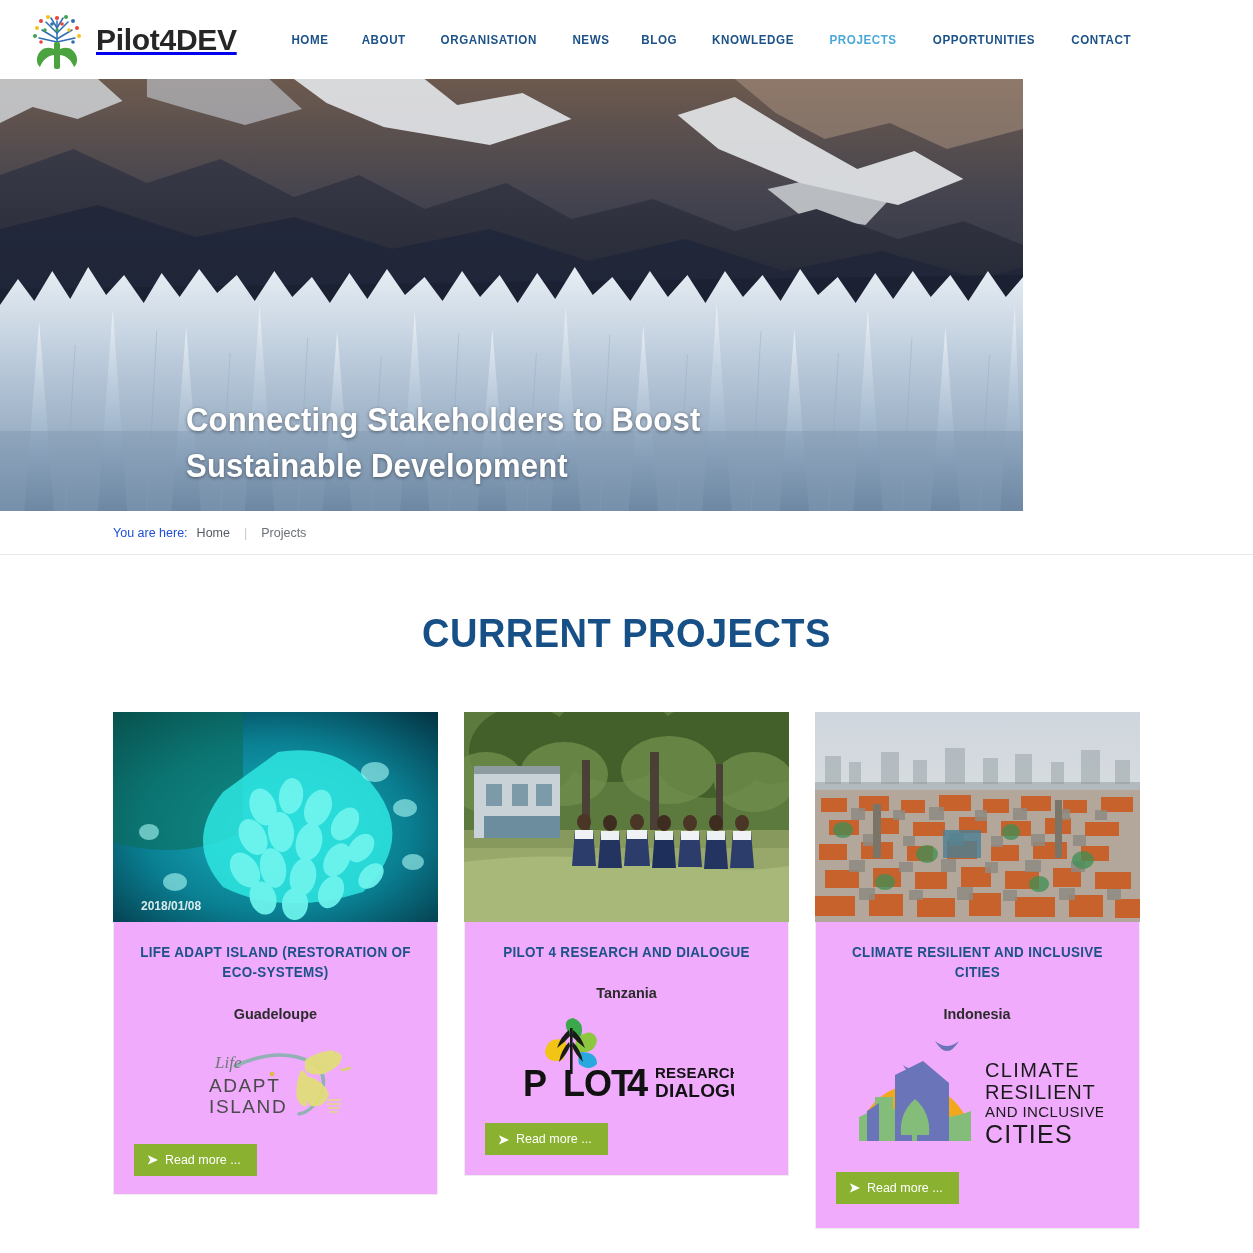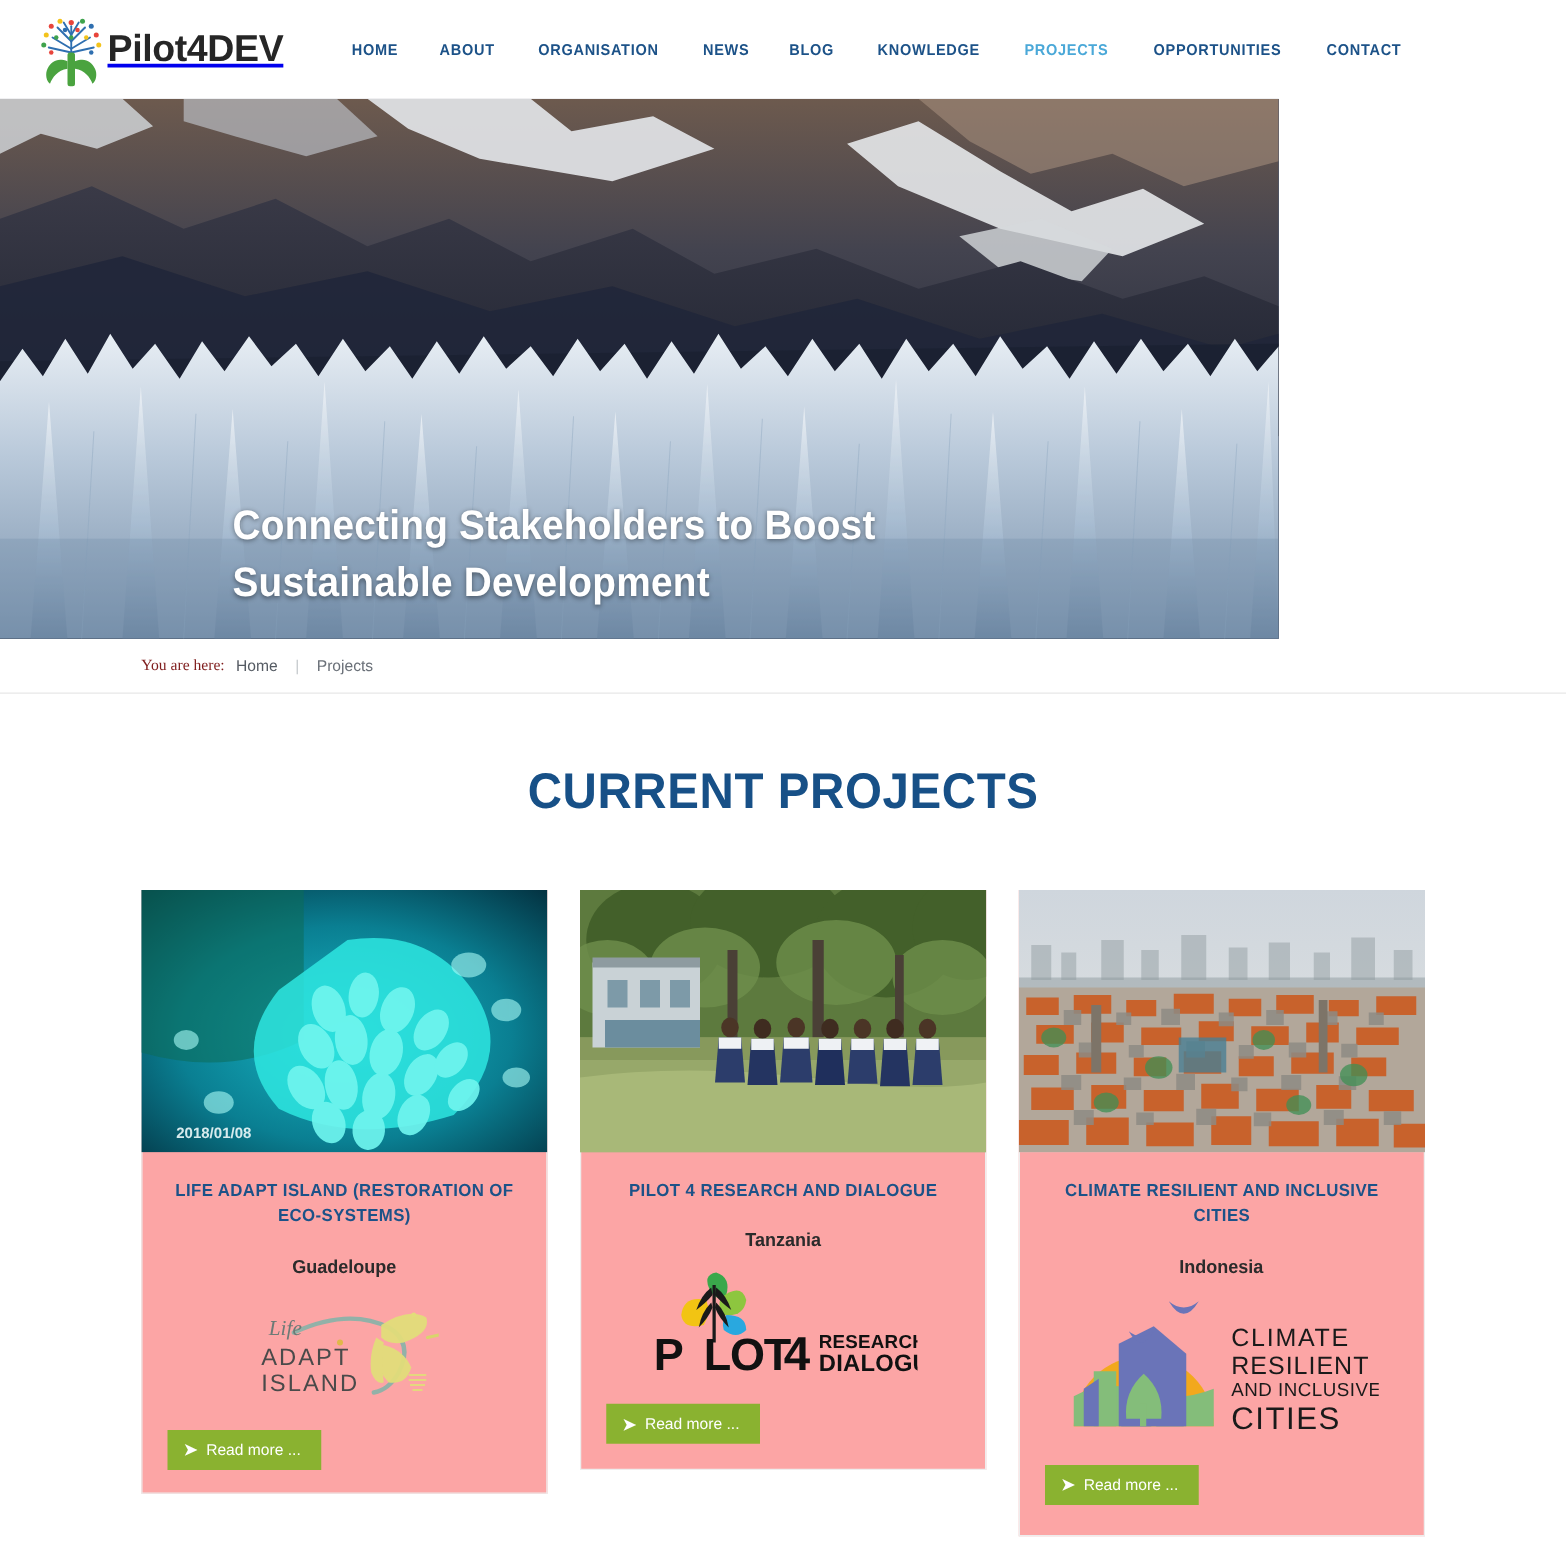--- a/index.html
+++ b/index.html
@@ -13,21 +13,21 @@
   
   .site-header {
     height: 79px;
     background: #ffffff;
     display: flex;
     align-items: center;
     padding-left: 28px;
     position: relative;
     z-index: 20;
   }
-  .brand { display: flex; align-items: center; }
+  .brand { display: flex; align-items: center; gap: 10px; }
   .brand-logo { width: 58px; height: 62px; position: relative; flex: 0 0 auto; }
   .brand-name {
     font-size: 30px; font-weight: bold; color: #262626;
     letter-spacing: -0.3px; line-height: 1;
   }
 
   .main-nav {
     display: flex; align-items: center; gap: 0;
     margin-left: 38px;
   }
@@ -68,21 +68,21 @@
   }
 
   
   .breadcrumb-bar {
     height: 44px; background: #ffffff;
     border-bottom: 1px solid #e8e8e8;
     display: flex; align-items: center;
     padding-left: 113px;
     font-size: 12.5px; color: #6a7078;
   }
-  .bc-label { color: #7f1d1d; margin-right: 9px; font-family: Liberation Serif, serif; }
+  .bc-label { color: #1d4ed8; margin-right: 9px; }
   .bc-link { color: #555b63; text-decoration: none; cursor: pointer; }
   .bc-sep { color: #c6cacd; margin: 0 14px; }
   .bc-current { color: #6a7078; }
 
   
   .page-title {
     text-align: center;
     font-size: 40px; font-weight: bold;
     color: #175087;
     letter-spacing: 0.5px;
@@ -93,21 +93,21 @@
   .cards-row {
     display: flex;
     justify-content: flex-start;
     align-items: flex-start;
     gap: 26px;
     padding: 0 113px;
     margin-top: 56px;
   }
   .card {
     width: 325px;
-    background: #fca5a5;
+    background: #f0abfc;
     border: 1px solid #ededed;
     border-top: none;
     padding: 0 0 20px 0;
     display: flex; flex-direction: column; align-items: center;
   }
   .card-img {
     width: 325px; height: 210px;
     overflow: hidden; position: relative;
     display: block;
   }

